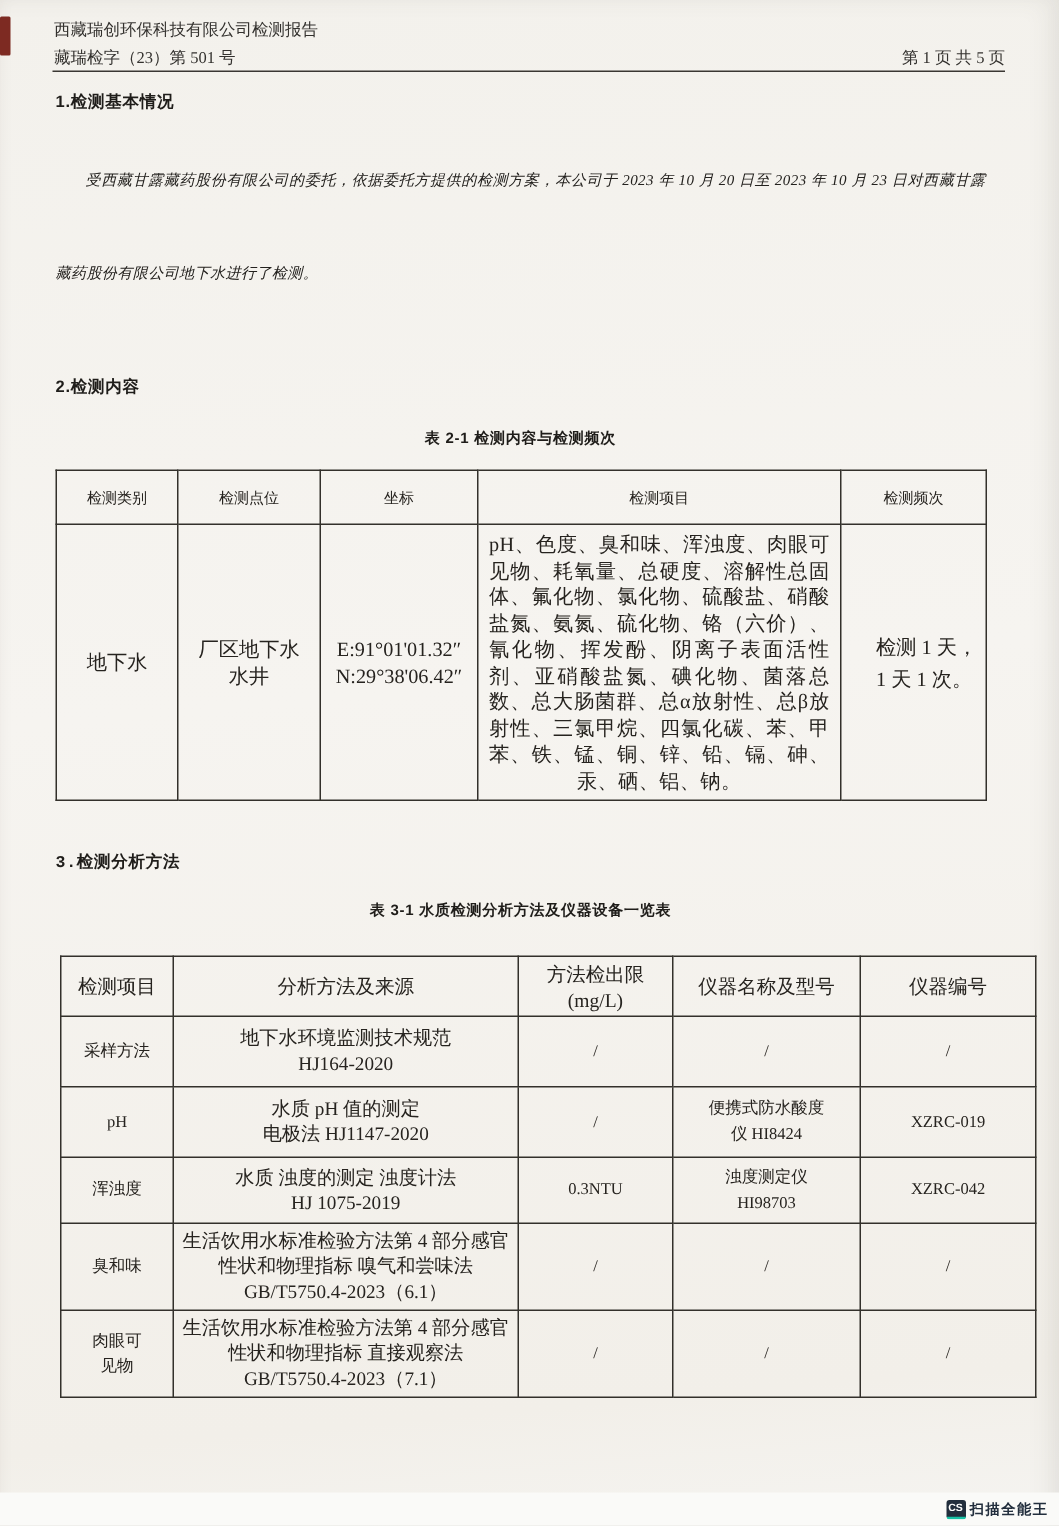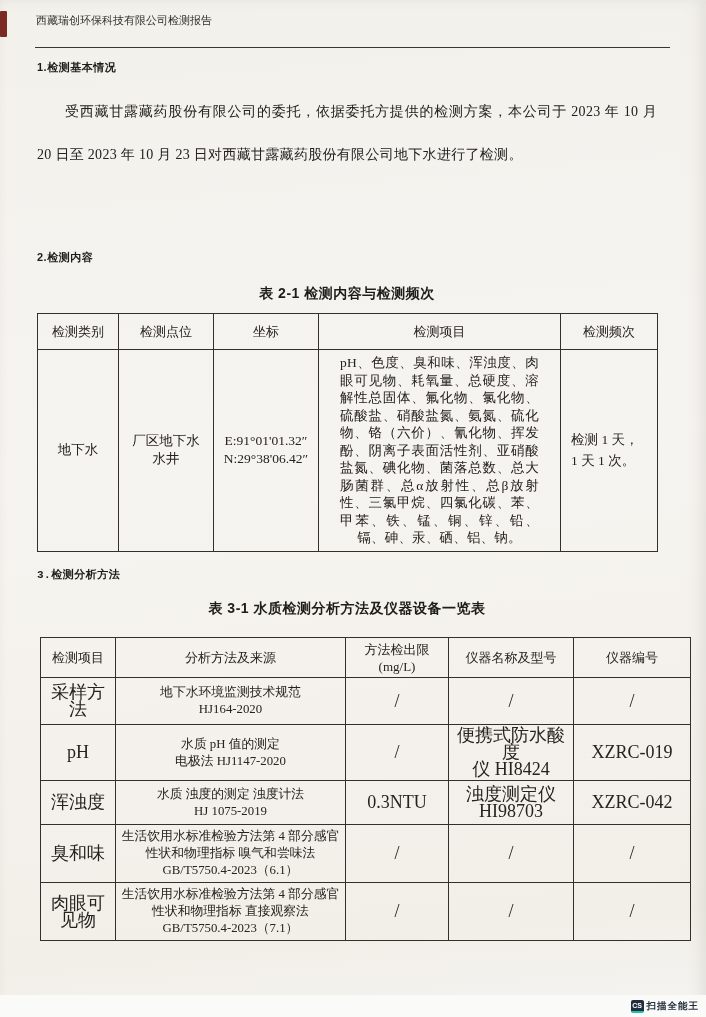--- a/index.html
+++ b/index.html
@@ -42,55 +42,55 @@
     position: absolute; left: 37px;
     font-family: "Liberation Sans", "DejaVu Sans", sans-serif;
     font-weight: bold; font-size: 11px; color: #1f1d1a;
     letter-spacing: 0.5px;
   }
   #sec1-h { top: 60px; }
   #sec2-h { top: 250px; }
   #sec3-h { top: 567px; font-family: Liberation Mono, monospace; }
   .para {
     position: absolute; left: 37px; width: 620px; top: 90px;
-    font-size: 14px; line-height: 43px; text-align: justify;
-    text-indent: 2em; color: #23211e; letter-spacing: 0.3px;
+    font-size: 10px; line-height: 62px; text-align: justify;
+    text-indent: 2em; color: #23211e; letter-spacing: 0.3px; font-style: italic;
   }
   .tbl-title {
     position: absolute; left: 37px; width: 620px;
     text-align: center;
     font-family: "Liberation Sans", "DejaVu Sans", sans-serif;
-    font-weight: bold; font-size: 14px; color: #1f1d1a;
+    font-weight: bold; font-size: 10px; color: #1f1d1a;
     letter-spacing: 0.5px;
   }
   #t2-title { top: 285px; }
   #t3-title { top: 600px; }
   table {
     border-collapse: collapse; table-layout: fixed;
     position: absolute;
     background: transparent;
   }
   #table2 { left: 37px; top: 313px; width: 620px; }
   #table3 { left: 40px; top: 637px; width: 650px; }
   th, td {
     border: 1.6px solid #33302b;
     vertical-align: middle; text-align: center;
     font-weight: normal; color: #26231f;
     padding: 2px 3px;
     white-space: pre-line;
   }
-  #table2 th { height: 36px; font-size: 13px; }
+  #table2 th { height: 36px; font-size: 10px; }
   #table2 td { font-size: 13.5px; line-height: 18px; }
   #table2 td.items-cell {
     text-align: justify; text-align-last: center;
-    padding: 4px 21px; line-height: 17.5px; letter-spacing: 0.2px;
-  }
-  #table2 td.freq-cell { text-align: left; padding-left: 10px; line-height: 21px; }
+    padding: 4px 7px; line-height: 17.5px; letter-spacing: 0.2px;
+  }
+  #table2 td.freq-cell { text-align: left; padding-left: 23px; line-height: 21px; }
   #table3 th { height: 40px; font-size: 13px; line-height: 17px; }
-  #table3 td { font-size: 18px; line-height: 17px; }
+  #table3 td { font-size: 11px; line-height: 17px; }
   #table3 td.method-cell { font-size: 12.8px; padding: 3px 5px; }
   #table3 tr.r1 td, #table3 tr.r2 td { height: 47px; }
   #table3 tr.r3 td, #table3 tr.r4 td { height: 44px; }
   #table3 tr.r5 td, #table3 tr.r6 td { height: 56px; }
   
   .cs-badge {
     position: absolute; right: 7px; bottom: 4px;
     display: flex; align-items: flex-start; gap: 3px;
   }
   .cs-icon {
@@ -107,20 +107,24 @@
 </style>
 </head>
 <body>
 
 <div class="page">
 
   <div class="scan-mark"></div>
 
   <div class="doc-header">
     <div>西藏瑞创环保科技有限公司检测报告</div>
+    <div class="line2-wrap">
+      <span>藏瑞检字（23）第 501 号</span>
+      <span>第 1 页 共 5 页</span>
+    </div>
   </div>
   <div class="header-rule"></div>
 
   <div class="h-sec" id="sec1-h">1.检测基本情况</div>
   <div class="para">受西藏甘露藏药股份有限公司的委托，依据委托方提供的检测方案，本公司于 2023 年 10 月 20 日至 2023 年 10 月 23 日对西藏甘露藏药股份有限公司地下水进行了检测。</div>
 
   <div class="h-sec" id="sec2-h">2.检测内容</div>
   <div class="tbl-title" id="t2-title">表 2-1   检测内容与检测频次</div>
 
   <table id="table2">

